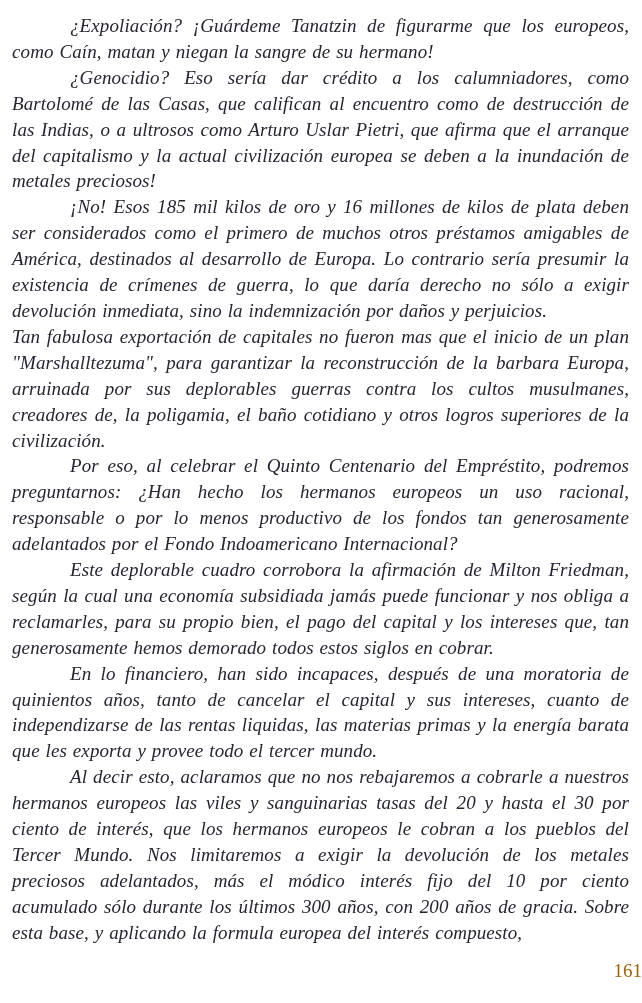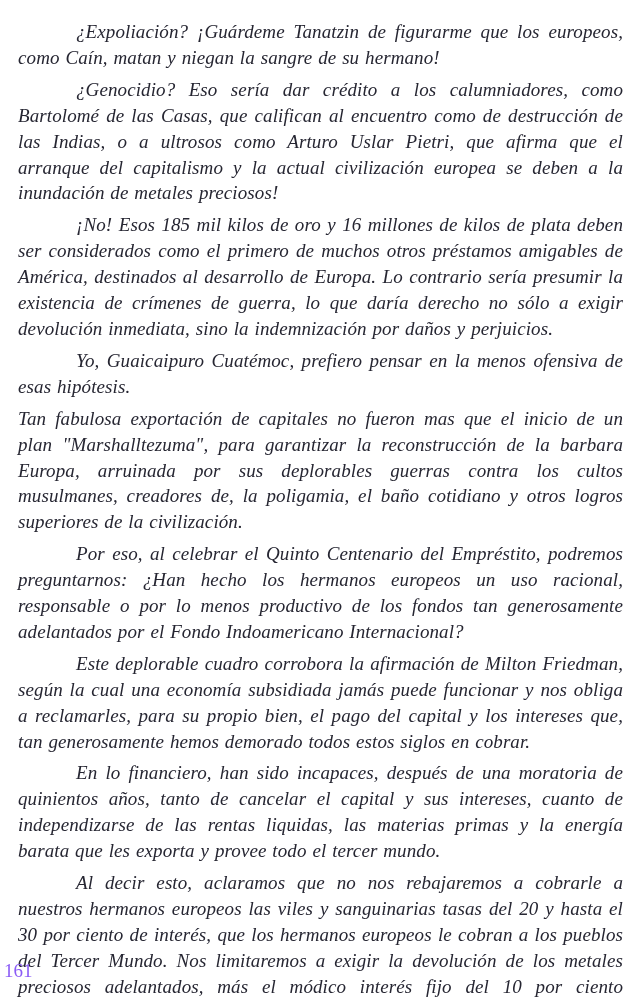--- a/index.html
+++ b/index.html
@@ -14,54 +14,53 @@
   }
   .page {
     box-sizing: border-box;
     width: 642px;
     height: 1003px;
     padding: 13px 13px 0 12px;
     background: #ffffff;
     position: relative;
   }
   .body-text p {
-    margin: 6px;
+    margin: 0;
     font-family: "Liberation Serif", "DejaVu Serif", serif;
     font-style: italic;
     font-size: 19px;
     line-height: 25.9px;
     text-align: justify;
     color: #262632;
     letter-spacing: 0.1px;
     word-spacing: 1px;
   }
   .body-text p.indent {
     text-indent: 58px;
   }
   .page-number {
     position: absolute;
-    left: 4px;
+    left: 12px;
     right: 0;
     top: 960px;
-    text-align: left;
+    text-align: right;
     font-family: "Liberation Serif", "DejaVu Serif", serif;
     font-style: normal;
     font-size: 19px;
-    color: #8b5cf6;
+    color: #a16207;
   }
 </style>
 </head>
 <body>
 
 <div class="page">
   <div class="body-text" id="paragraphs">
       <p class="indent">¿Expoliación? ¡Guárdeme Tanatzin de figurarme que los europeos, como Caín, matan y niegan la sangre de su hermano!</p>
       <p class="indent">¿Genocidio? Eso sería dar crédito a los calumniadores, como Bartolomé de las Casas, que califican al encuentro como de destrucción de las Indias, o a ultrosos como Arturo Uslar Pietri, que afirma que el arranque del capitalismo y la actual civilización europea se deben a la inundación de metales preciosos!</p>
       <p class="indent">¡No! Esos 185 mil kilos de oro y 16 millones de kilos de plata deben ser considerados como el primero de muchos otros préstamos amigables de América, destinados al desarrollo de Europa. Lo contrario sería presumir la existencia de crímenes de guerra, lo que daría derecho no sólo a exigir devolución inmediata, sino la indemnización por daños y perjuicios.</p>
-      <p class="indent">Yo, Guaicaipuro Cuatémoc, prefiero pensar en la menos ofensiva de esas hipótesis.</p>
       <p class="">Tan fabulosa exportación de capitales no fueron mas que el inicio de un plan "Marshalltezuma", para garantizar la reconstrucción de la barbara Europa, arruinada por sus deplorables guerras contra los cultos musulmanes, creadores de, la poligamia, el baño cotidiano y otros logros superiores de la civilización.</p>
       <p class="indent">Por eso, al celebrar el Quinto Centenario del Empréstito, podremos preguntarnos: ¿Han hecho los hermanos europeos un uso racional, responsable o por lo menos productivo de los fondos tan generosamente adelantados por el Fondo Indoamericano Internacional?</p>
       <p class="indent">Este deplorable cuadro corrobora la afirmación de Milton Friedman, según la cual una economía subsidiada jamás puede funcionar y nos obliga a reclamarles, para su propio bien, el pago del capital y los intereses que, tan generosamente hemos demorado todos estos siglos en cobrar.</p>
       <p class="indent">En lo financiero, han sido incapaces, después de una moratoria de quinientos años, tanto de cancelar el capital y sus intereses, cuanto de independizarse de las rentas liquidas, las materias primas y la energía barata que les exporta y provee todo el tercer mundo.</p>
       <p class="indent">Al decir esto, aclaramos que no nos rebajaremos a cobrarle a nuestros hermanos europeos las viles y sanguinarias tasas del 20 y hasta el 30 por ciento de interés, que los hermanos europeos le cobran a los pueblos del Tercer Mundo. Nos limitaremos a exigir la devolución de los metales preciosos adelantados, más el módico interés fijo del 10 por ciento acumulado sólo durante los últimos 300 años, con 200 años de gracia. Sobre esta base, y aplicando la formula europea del interés compuesto,</p>
     </div>
   <div class="page-number">161</div>
 </div>
 
 </body></html>

